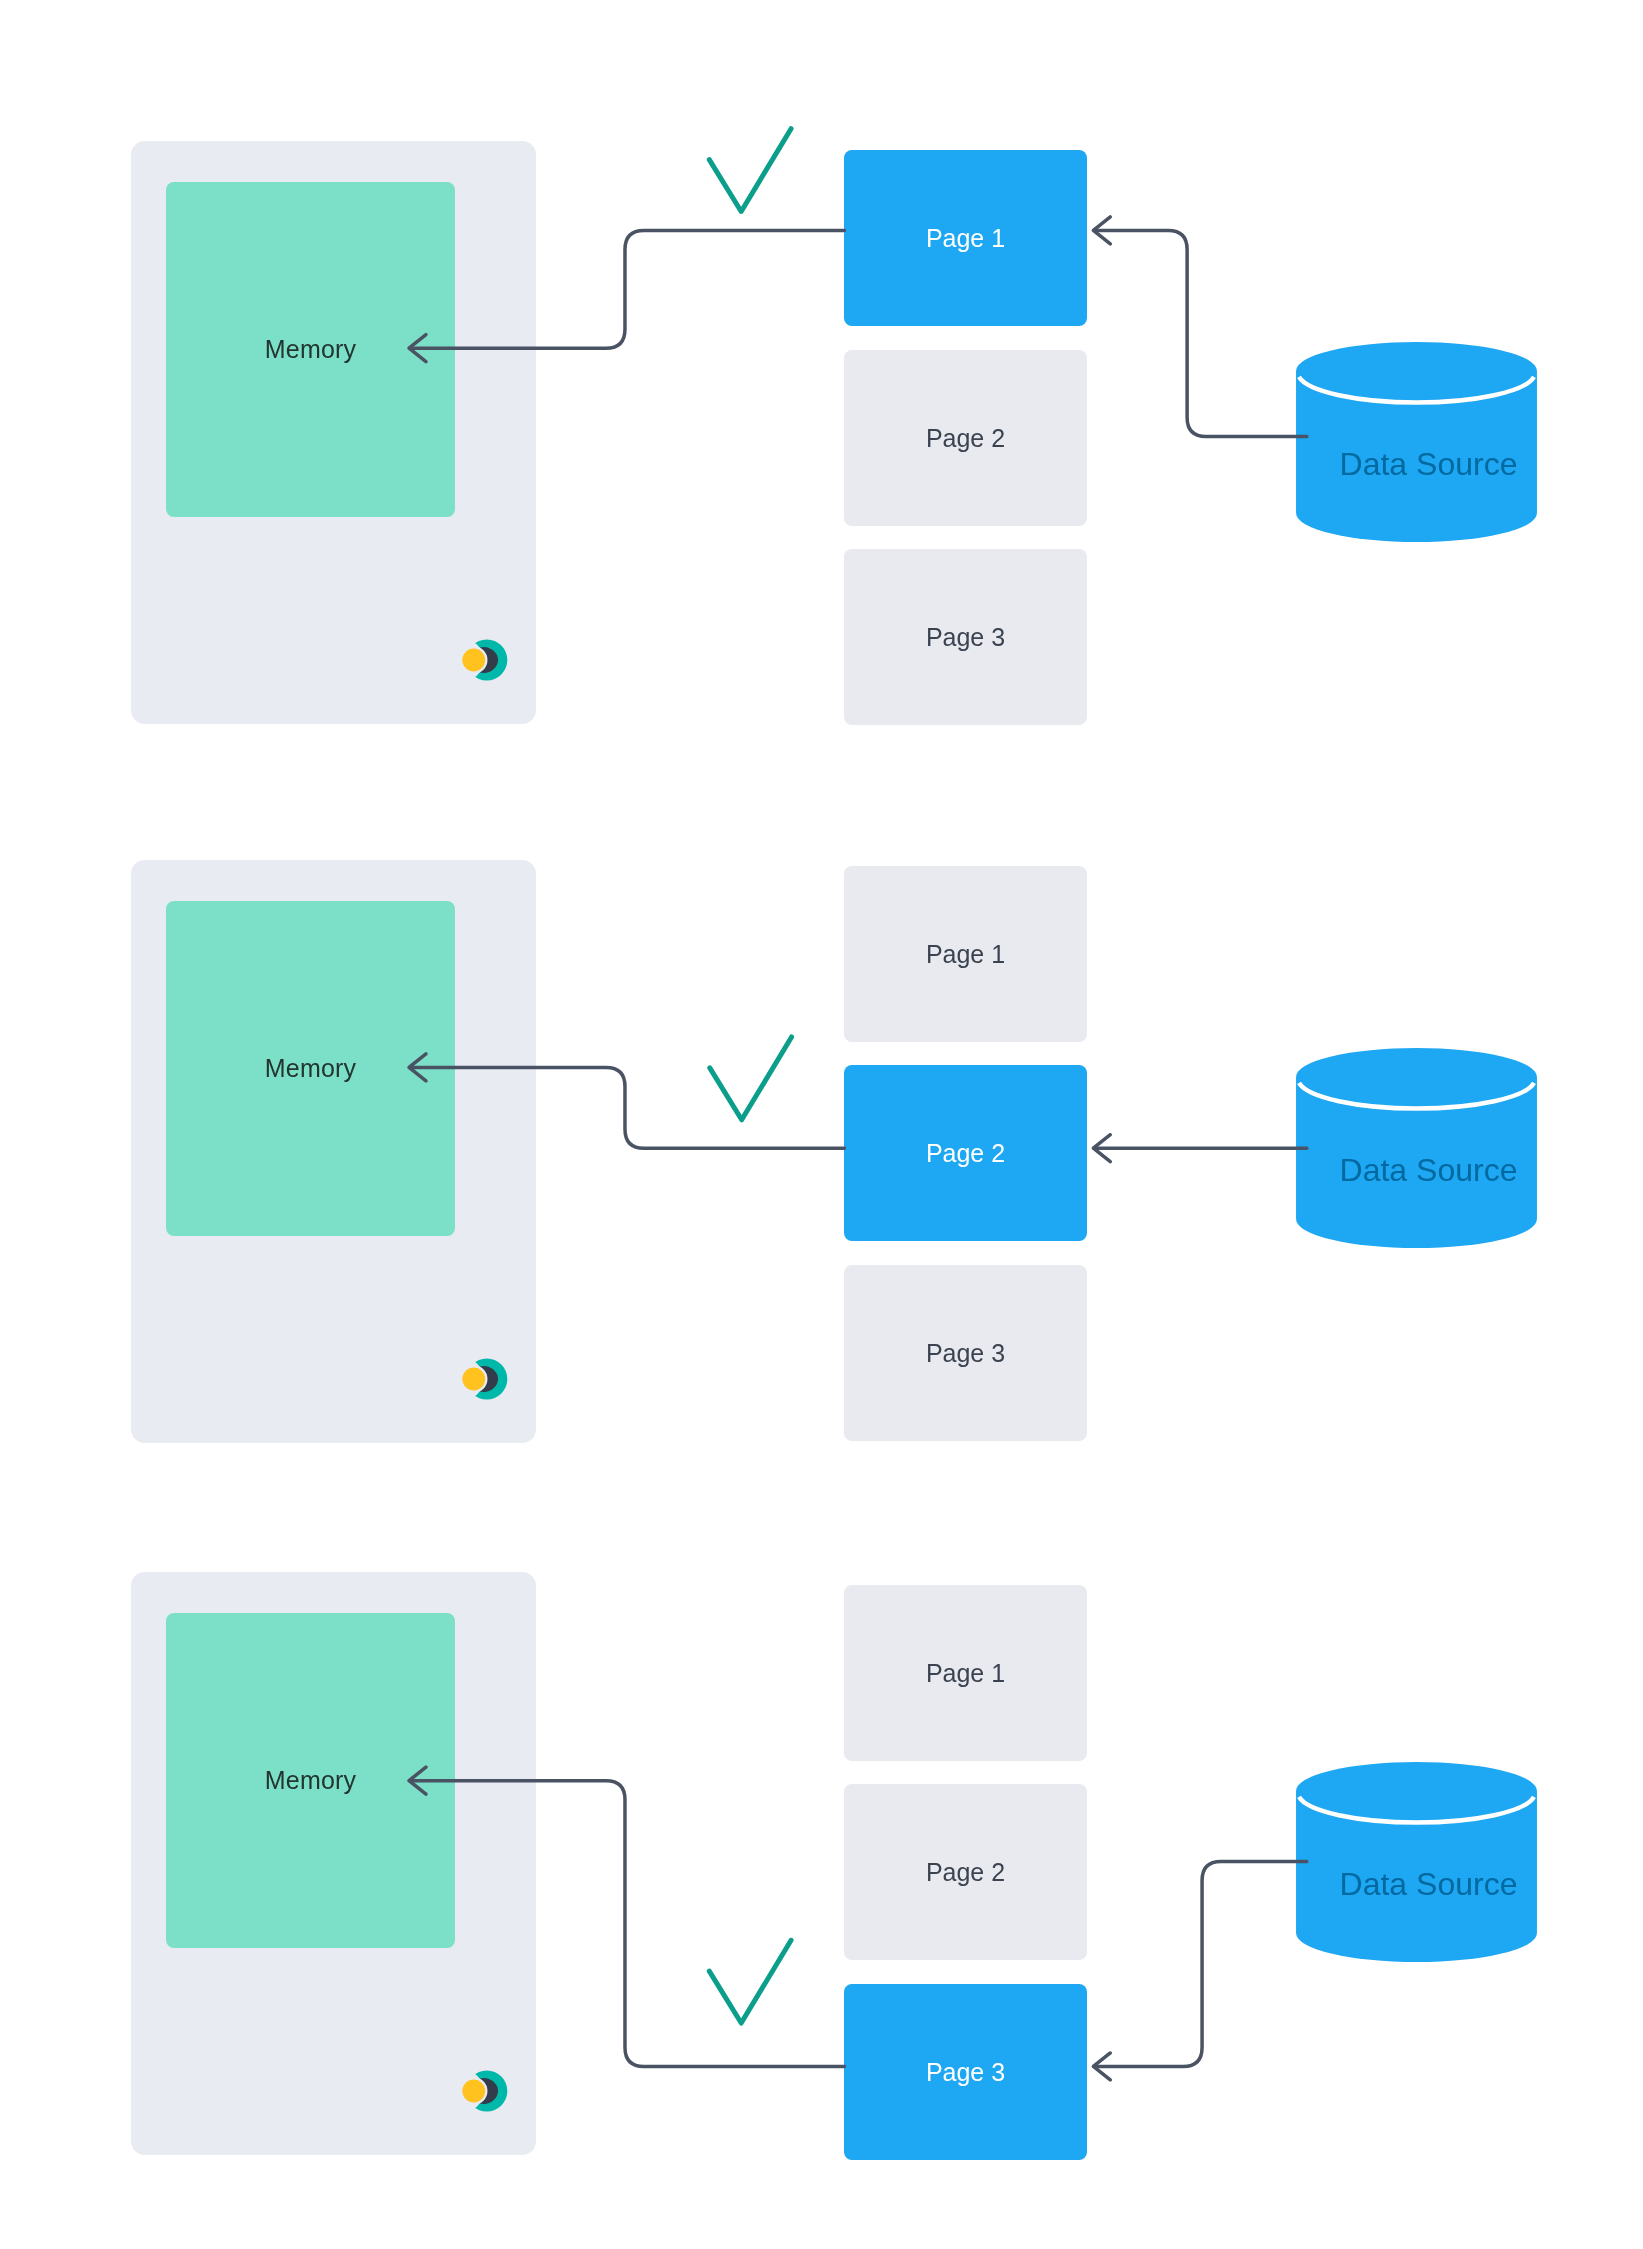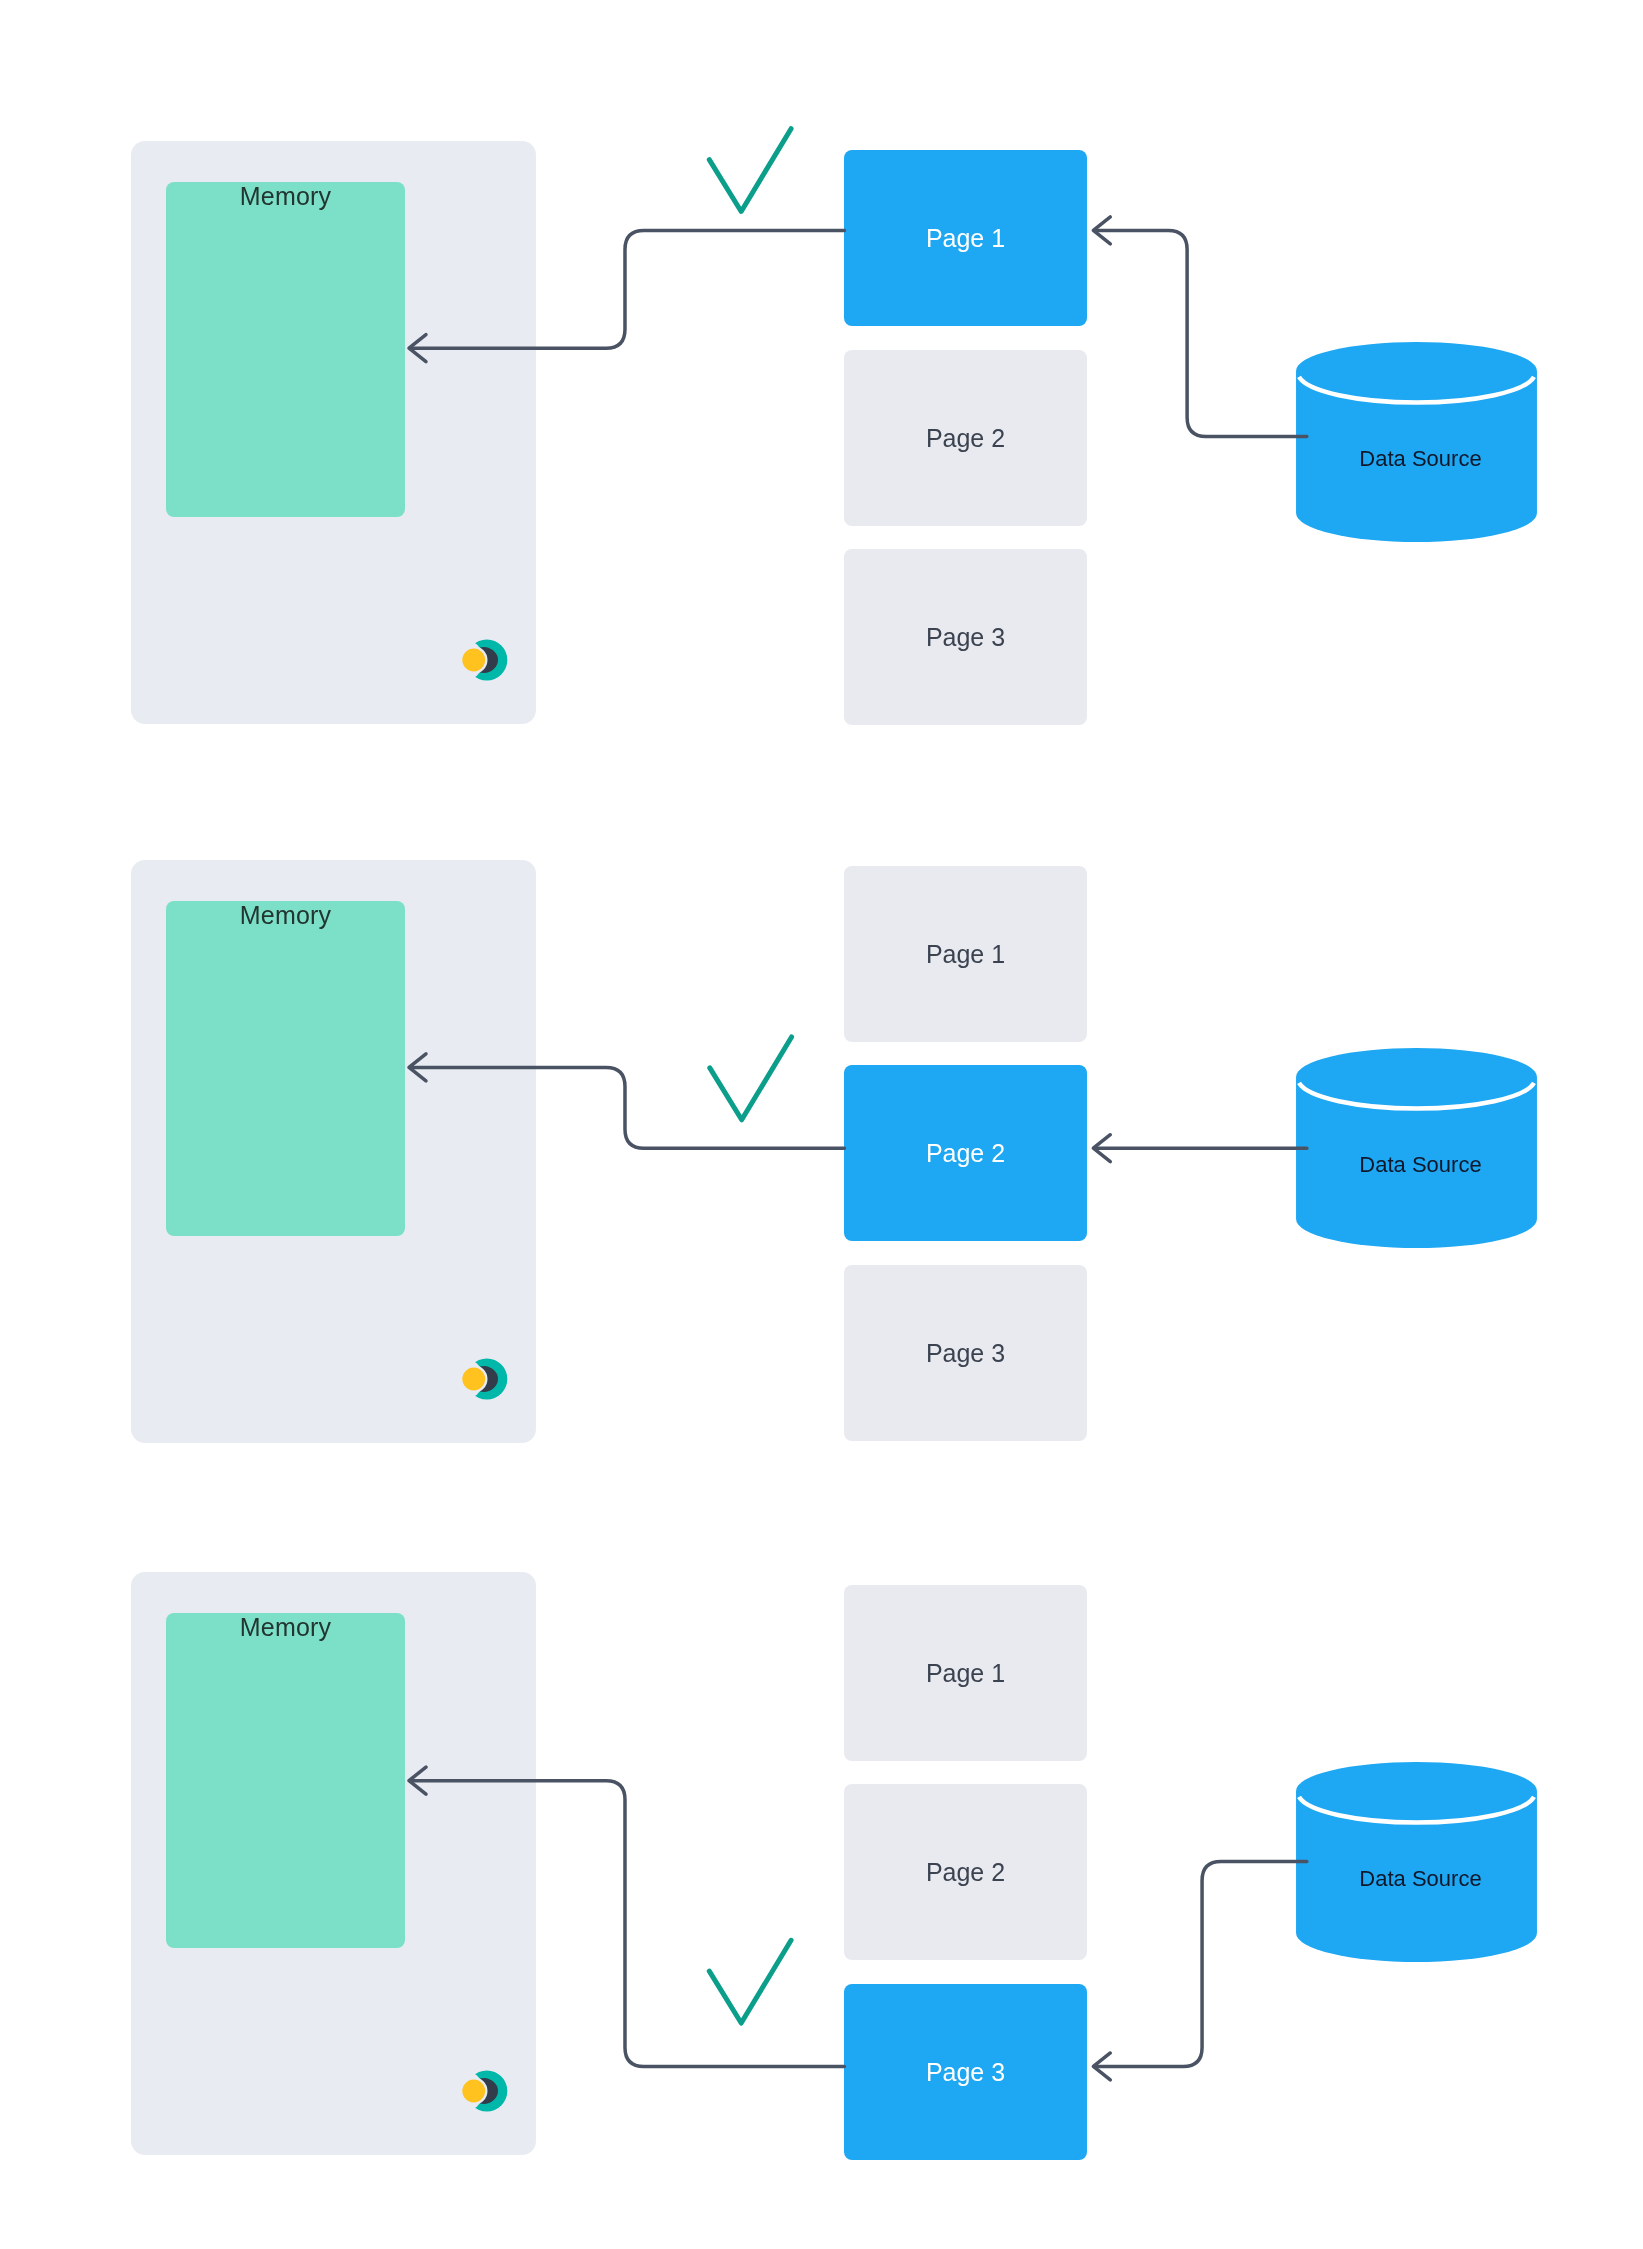--- a/index.html
+++ b/index.html
@@ -1,42 +1,42 @@
 <!DOCTYPE html>
 <html style="--bg: #FFFFFF; --accent-blue: #1EA7F2; --teal-fill: #7CE0C8; --container-gray: #E9EBF2; --page-gray: #E8EAF0; --arrow-gray: #4A5363; --check-teal: #0A9E8B; --logo-teal: #00B8A9; --logo-dark: #333C4B; --logo-yellow: #FFC21E; --text-dark: #233530; --page-text: #3B4350;font-size:8px"><head>
 <meta charset="utf-8">
 <style>
   html,body{margin:0;padding:0;background:#ffffff;}
   body{font-family:"Liberation Sans", sans-serif;}
   #canvas{position:relative;width:1644px;height:2250px;background:var(--bg,#ffffff);overflow:hidden;}
 
   .mem-container{position:absolute;left:131px;width:405px;height:583px;
     background:var(--container-gray,#E9EBF2);border-radius:14px;}
-  .mem-box{position:absolute;left:35px;top:41px;width:239px;height:335px;
+  .mem-box{position:absolute;left:35px;top:41px;width:289px;height:335px;
     background:var(--teal-fill,#7CE0C8);border-radius:8px;
-    display:flex;justify-content:center;}
+    display:flex;align-items:center;justify-content:center;}
   .mem-label{font-size:25px;color:var(--text-dark,#233530);letter-spacing:0.2px;}
 
   .logo{position:absolute;right:24px;bottom:36px;width:56px;height:56px;}
   .lg-teal{fill:var(--logo-teal,#00B8A9);}
   .lg-cut{fill:var(--container-gray,#E9EBF2);}
   .lg-dark{fill:var(--logo-dark,#333C4B);}
   .lg-yellow{fill:var(--logo-yellow,#FFC21E);stroke:var(--container-gray,#E9EBF2);stroke-width:5px;}
 
   .page{position:absolute;left:844px;width:243px;height:176px;
     background:var(--page-gray,#E8EAF0);border-radius:8px;
     display:flex;align-items:center;justify-content:center;
     font-size:25px;color:var(--page-text,#3B4350);}
   .page.active{background:var(--accent-blue,#1EA7F2);color:#ffffff;}
 
   .datasource{position:absolute;left:1294px;width:245px;height:204px;}
   .cyl-body{fill:var(--accent-blue,#1EA7F2);}
   .cyl-rim{stroke:#ffffff;stroke-width:9px;fill:none;}
-  .ds-label{position:absolute;left:4px;top:106px;width:100%;text-align:center;
-    font-size:22px;color:#0f172a;}
+  .ds-label{position:absolute;left:12px;top:106px;width:100%;text-align:center;
+    font-size:32px;color:#0369a1;}
 
   #overlay{position:absolute;left:0;top:0;pointer-events:none;}
   .connector{stroke:var(--arrow-gray,#4A5363);stroke-width:7px;fill:none;
     stroke-linecap:round;stroke-linejoin:round;}
   .arrowhead{stroke:var(--arrow-gray,#4A5363);stroke-width:7px;fill:none;
     stroke-linecap:round;stroke-linejoin:round;}
   .check{stroke:var(--check-teal,#0A9E8B);stroke-width:10px;fill:none;
     stroke-linecap:round;stroke-linejoin:round;}
 </style>
 </head>

